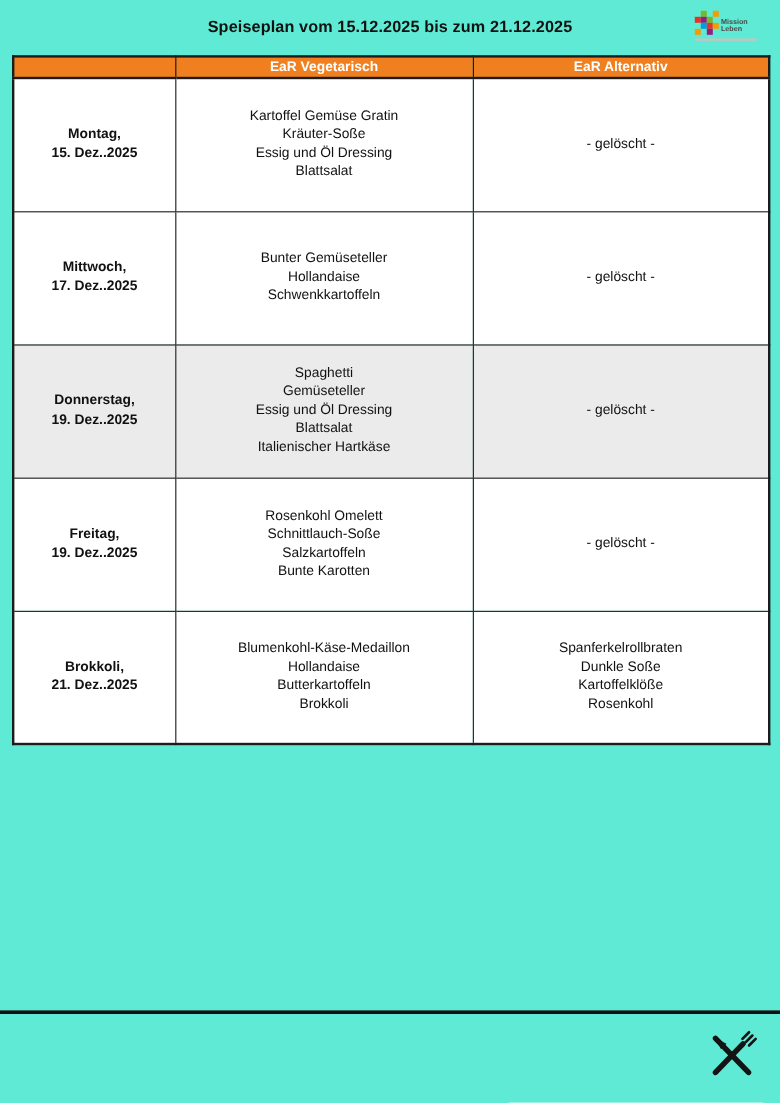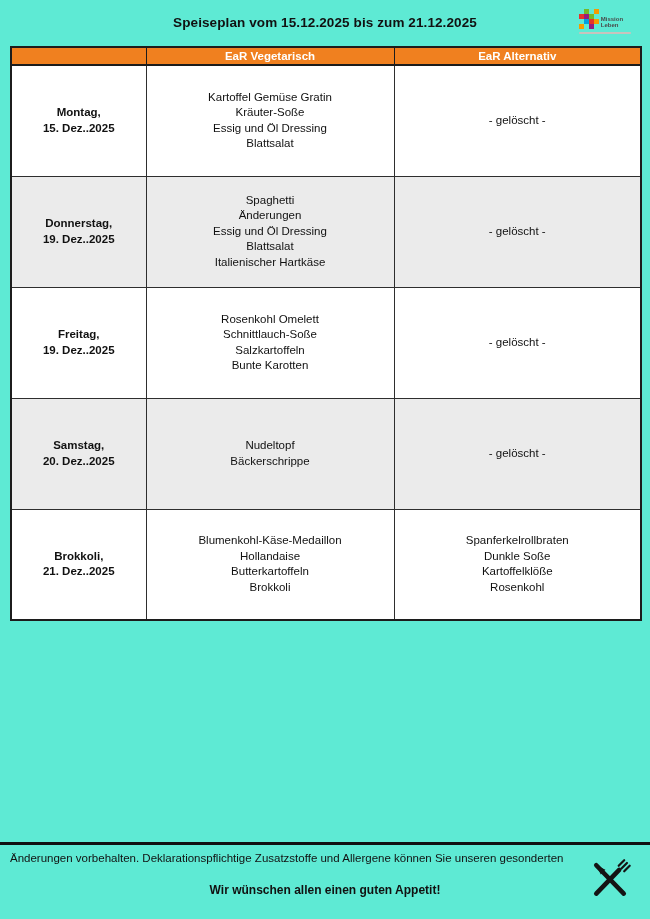--- a/index.html
+++ b/index.html
@@ -175,28 +175,42 @@
           <td>
             <div class="meal-line">Kartoffel Gemüse Gratin</div>
             <div class="meal-line">Kräuter-Soße</div>
             <div class="meal-line">Essig und Öl Dressing</div>
             <div class="meal-line">Blattsalat</div>
           </td>
           <td>
             <div class="meal-line">- gelöscht -</div>
           </td>
         </tr>
+        <tr class="day-row">
+          <td class="day-cell">
+            <div>Mittwoch,</div>
+            <div>17. Dez..2025</div>
+          </td>
+          <td>
+            <div class="meal-line">Bunter Gemüseteller</div>
+            <div class="meal-line">Hollandaise</div>
+            <div class="meal-line">Schwenkkartoffeln</div>
+          </td>
+          <td>
+            <div class="meal-line">- gelöscht -</div>
+          </td>
+        </tr>
         <tr class="day-row gray">
           <td class="day-cell">
             <div>Donnerstag,</div>
             <div>19. Dez..2025</div>
           </td>
           <td>
             <div class="meal-line">Spaghetti</div>
-            <div class="meal-line">Änderungen</div>
+            <div class="meal-line">Gemüseteller</div>
             <div class="meal-line">Essig und Öl Dressing</div>
             <div class="meal-line">Blattsalat</div>
             <div class="meal-line">Italienischer Hartkäse</div>
           </td>
           <td>
             <div class="meal-line">- gelöscht -</div>
           </td>
         </tr>
         <tr class="day-row">
           <td class="day-cell">
@@ -206,33 +220,20 @@
           <td>
             <div class="meal-line">Rosenkohl Omelett</div>
             <div class="meal-line">Schnittlauch-Soße</div>
             <div class="meal-line">Salzkartoffeln</div>
             <div class="meal-line">Bunte Karotten</div>
           </td>
           <td>
             <div class="meal-line">- gelöscht -</div>
           </td>
         </tr>
-        <tr class="day-row gray">
-          <td class="day-cell">
-            <div>Samstag,</div>
-            <div>20. Dez..2025</div>
-          </td>
-          <td>
-            <div class="meal-line">Nudeltopf</div>
-            <div class="meal-line">Bäckerschrippe</div>
-          </td>
-          <td>
-            <div class="meal-line">- gelöscht -</div>
-          </td>
-        </tr>
         <tr class="day-row">
           <td class="day-cell">
             <div>Brokkoli,</div>
             <div>21. Dez..2025</div>
           </td>
           <td>
             <div class="meal-line">Blumenkohl-Käse-Medaillon</div>
             <div class="meal-line">Hollandaise</div>
             <div class="meal-line">Butterkartoffeln</div>
             <div class="meal-line">Brokkoli</div>
@@ -243,24 +244,22 @@
             <div class="meal-line">Kartoffelklöße</div>
             <div class="meal-line">Rosenkohl</div>
           </td>
         </tr>
       </tbody>
   </table>
 
   <div class="footer-rule"></div>
 
   <div class="footnote">
-    <div>Änderungen vorbehalten. Deklarationspflichtige Zusatzstoffe und Allergene können Sie unseren gesonderten</div>
   </div>
 
-  <div class="closing">Wir wünschen allen einen guten Appetit!</div>
 
   <svg class="cutlery" viewBox="0 0 48 48" xmlns="http://www.w3.org/2000/svg">
 
     <path d="M9 9 L39 40" stroke="#141414" stroke-width="5" stroke-linecap="round" fill="none"></path>
     <path d="M9 9 L19 14 L14 19 Z" fill="#141414"></path>
 
     <path d="M9 40 L34 14" stroke="#141414" stroke-width="5" stroke-linecap="round" fill="none"></path>
     <g stroke="#141414" stroke-width="2.4" stroke-linecap="round">
       <path d="M33.5 9.5 L39.5 3.5"></path>
       <path d="M36.5 12.5 L42.5 6.5"></path>

